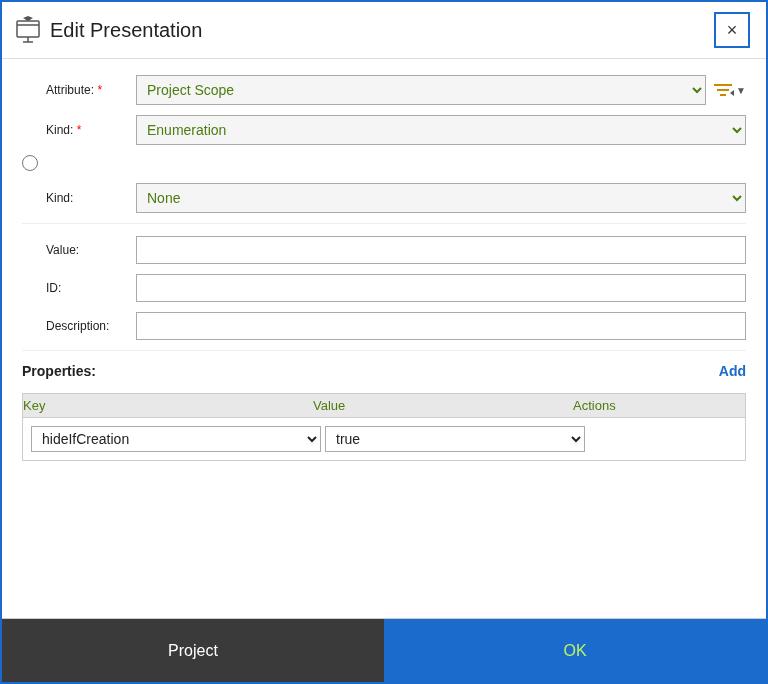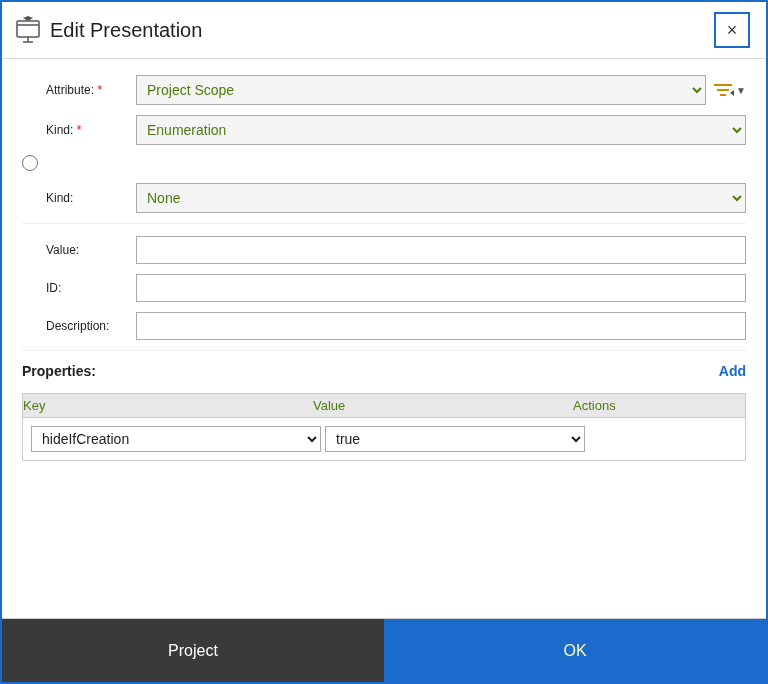--- a/index.html
+++ b/index.html
@@ -180,21 +180,21 @@
       flex: 1;
       background: #3a3a3a;
       color: #fff;
       border: none;
       font-size: 16px;
       cursor: pointer;
     }
     .ok-btn {
       flex: 1;
       background: #1a6bcc;
-      color: #fef9c3;
+      color: #bef264;
       border: none;
       font-size: 16px;
       cursor: pointer;
     }
   </style>
 </head>
 <body>
 
 <div class="dialog">
 

